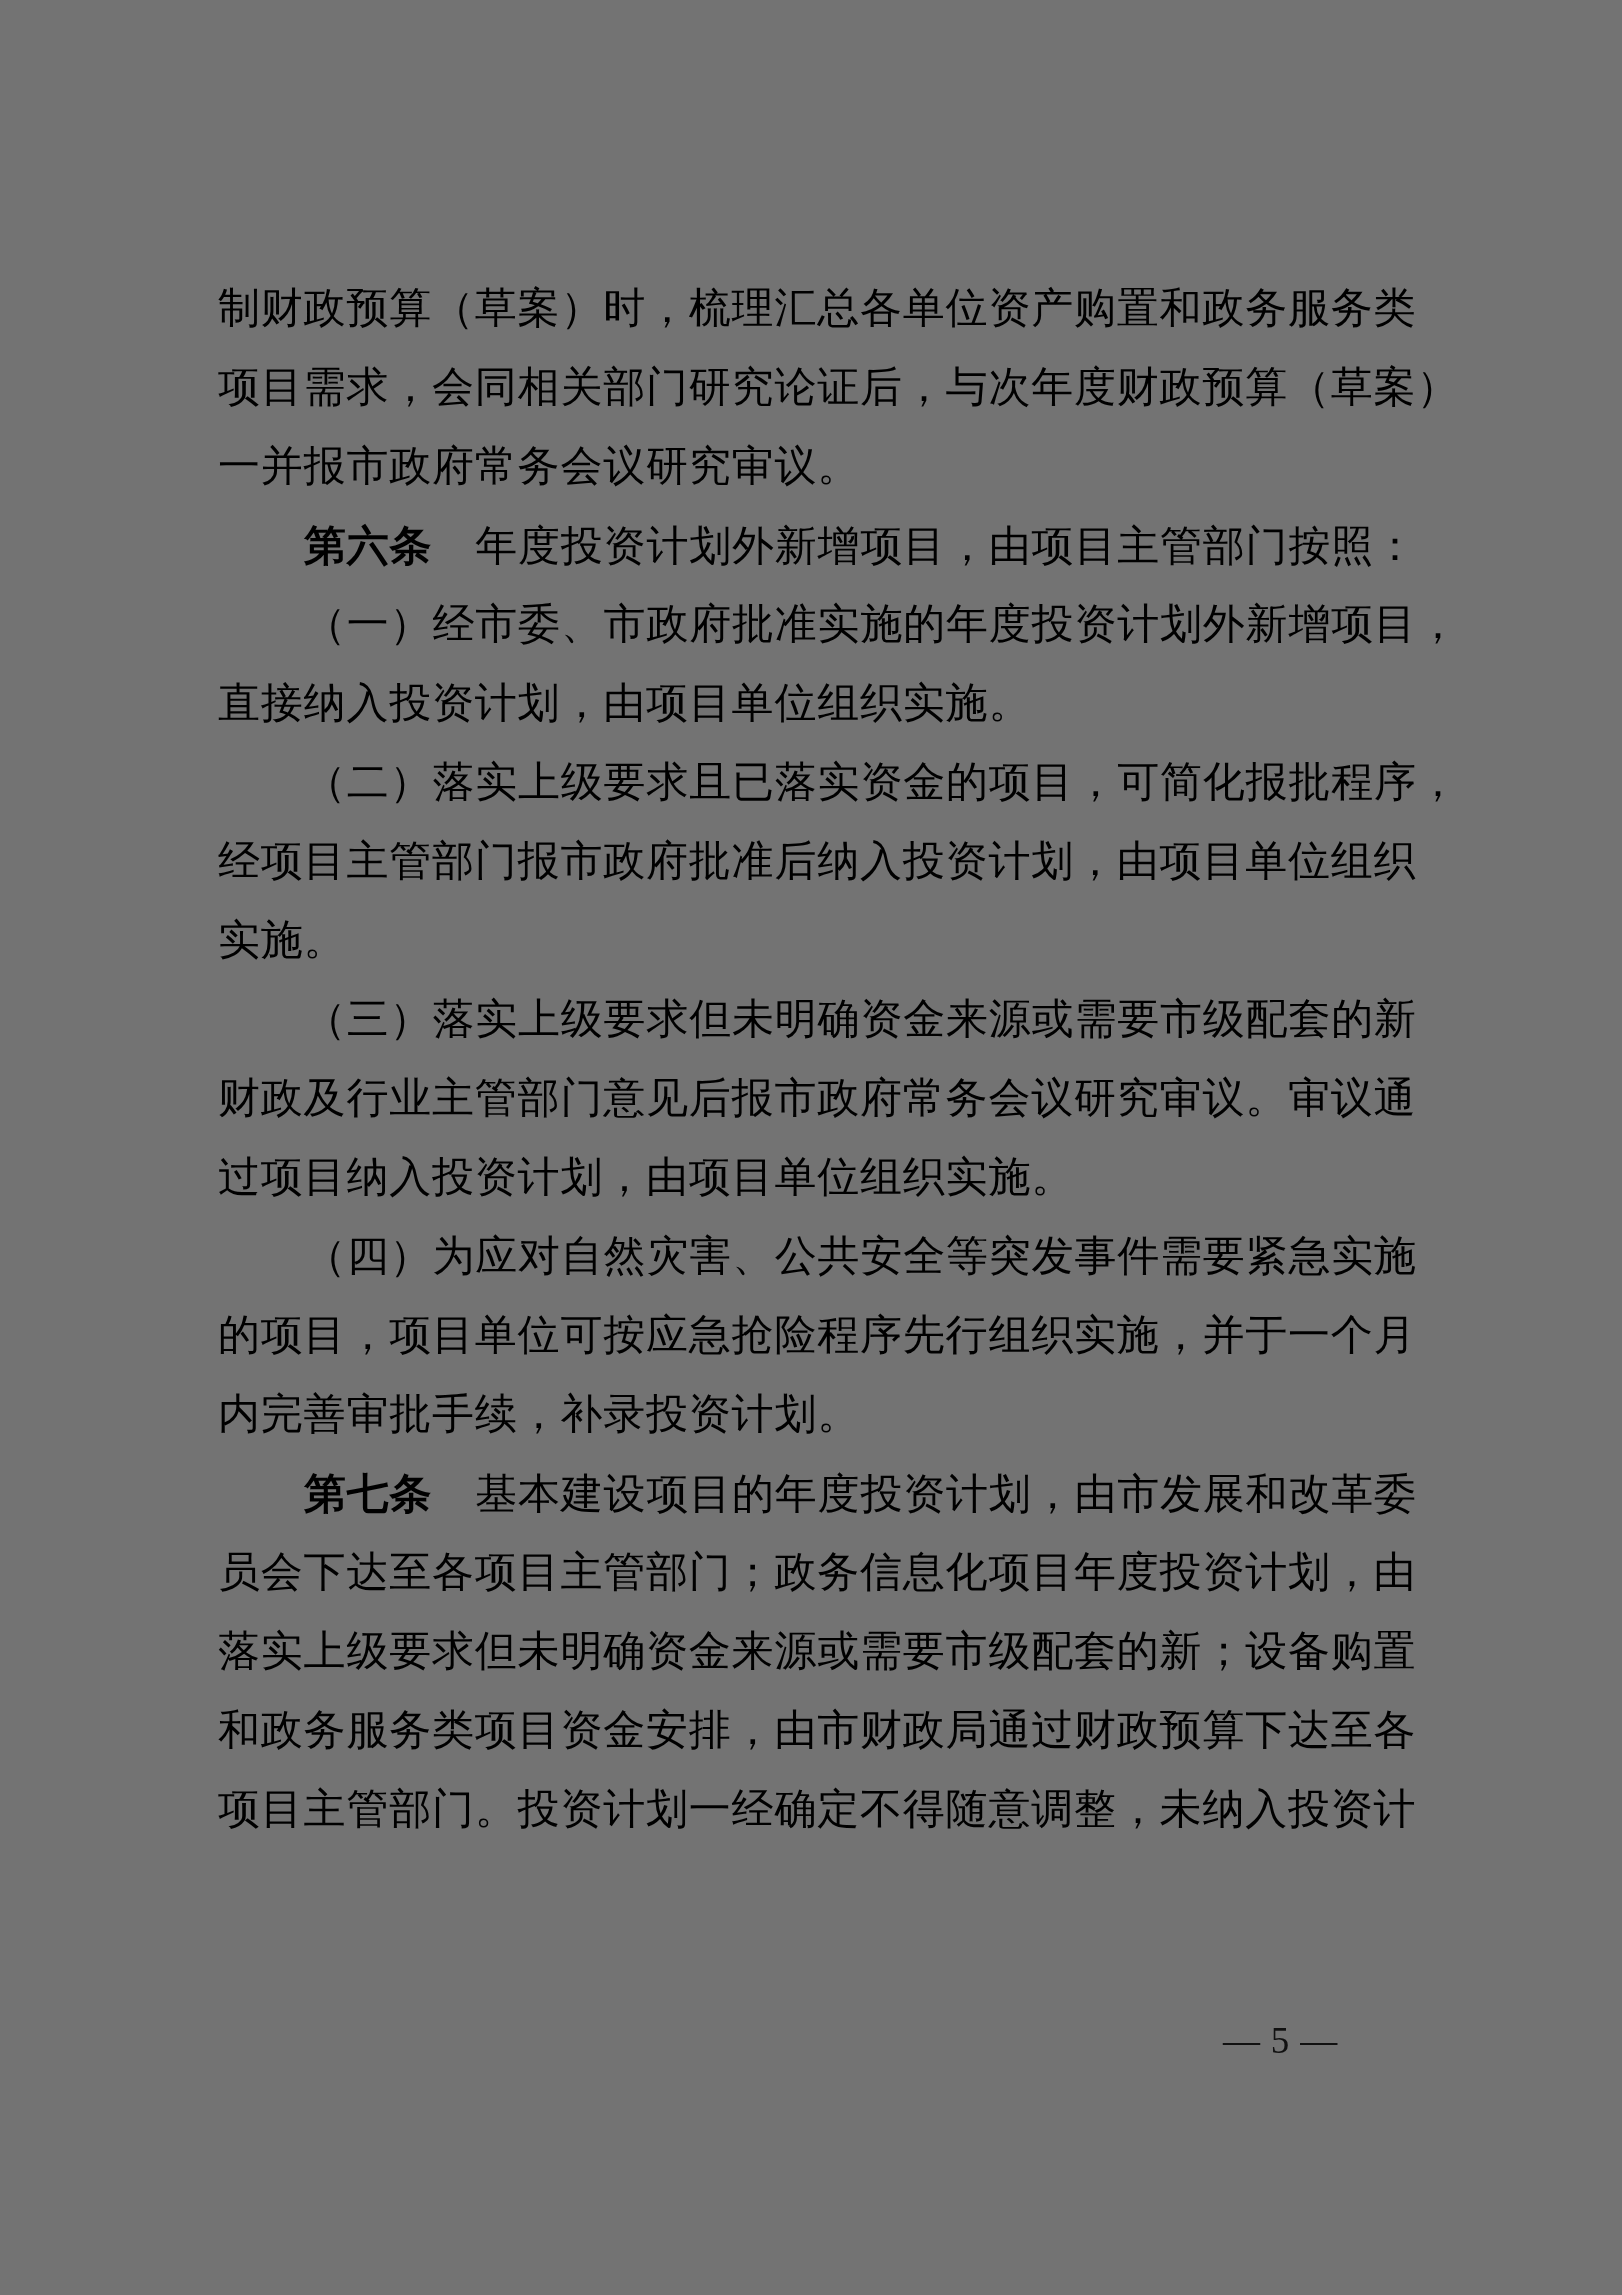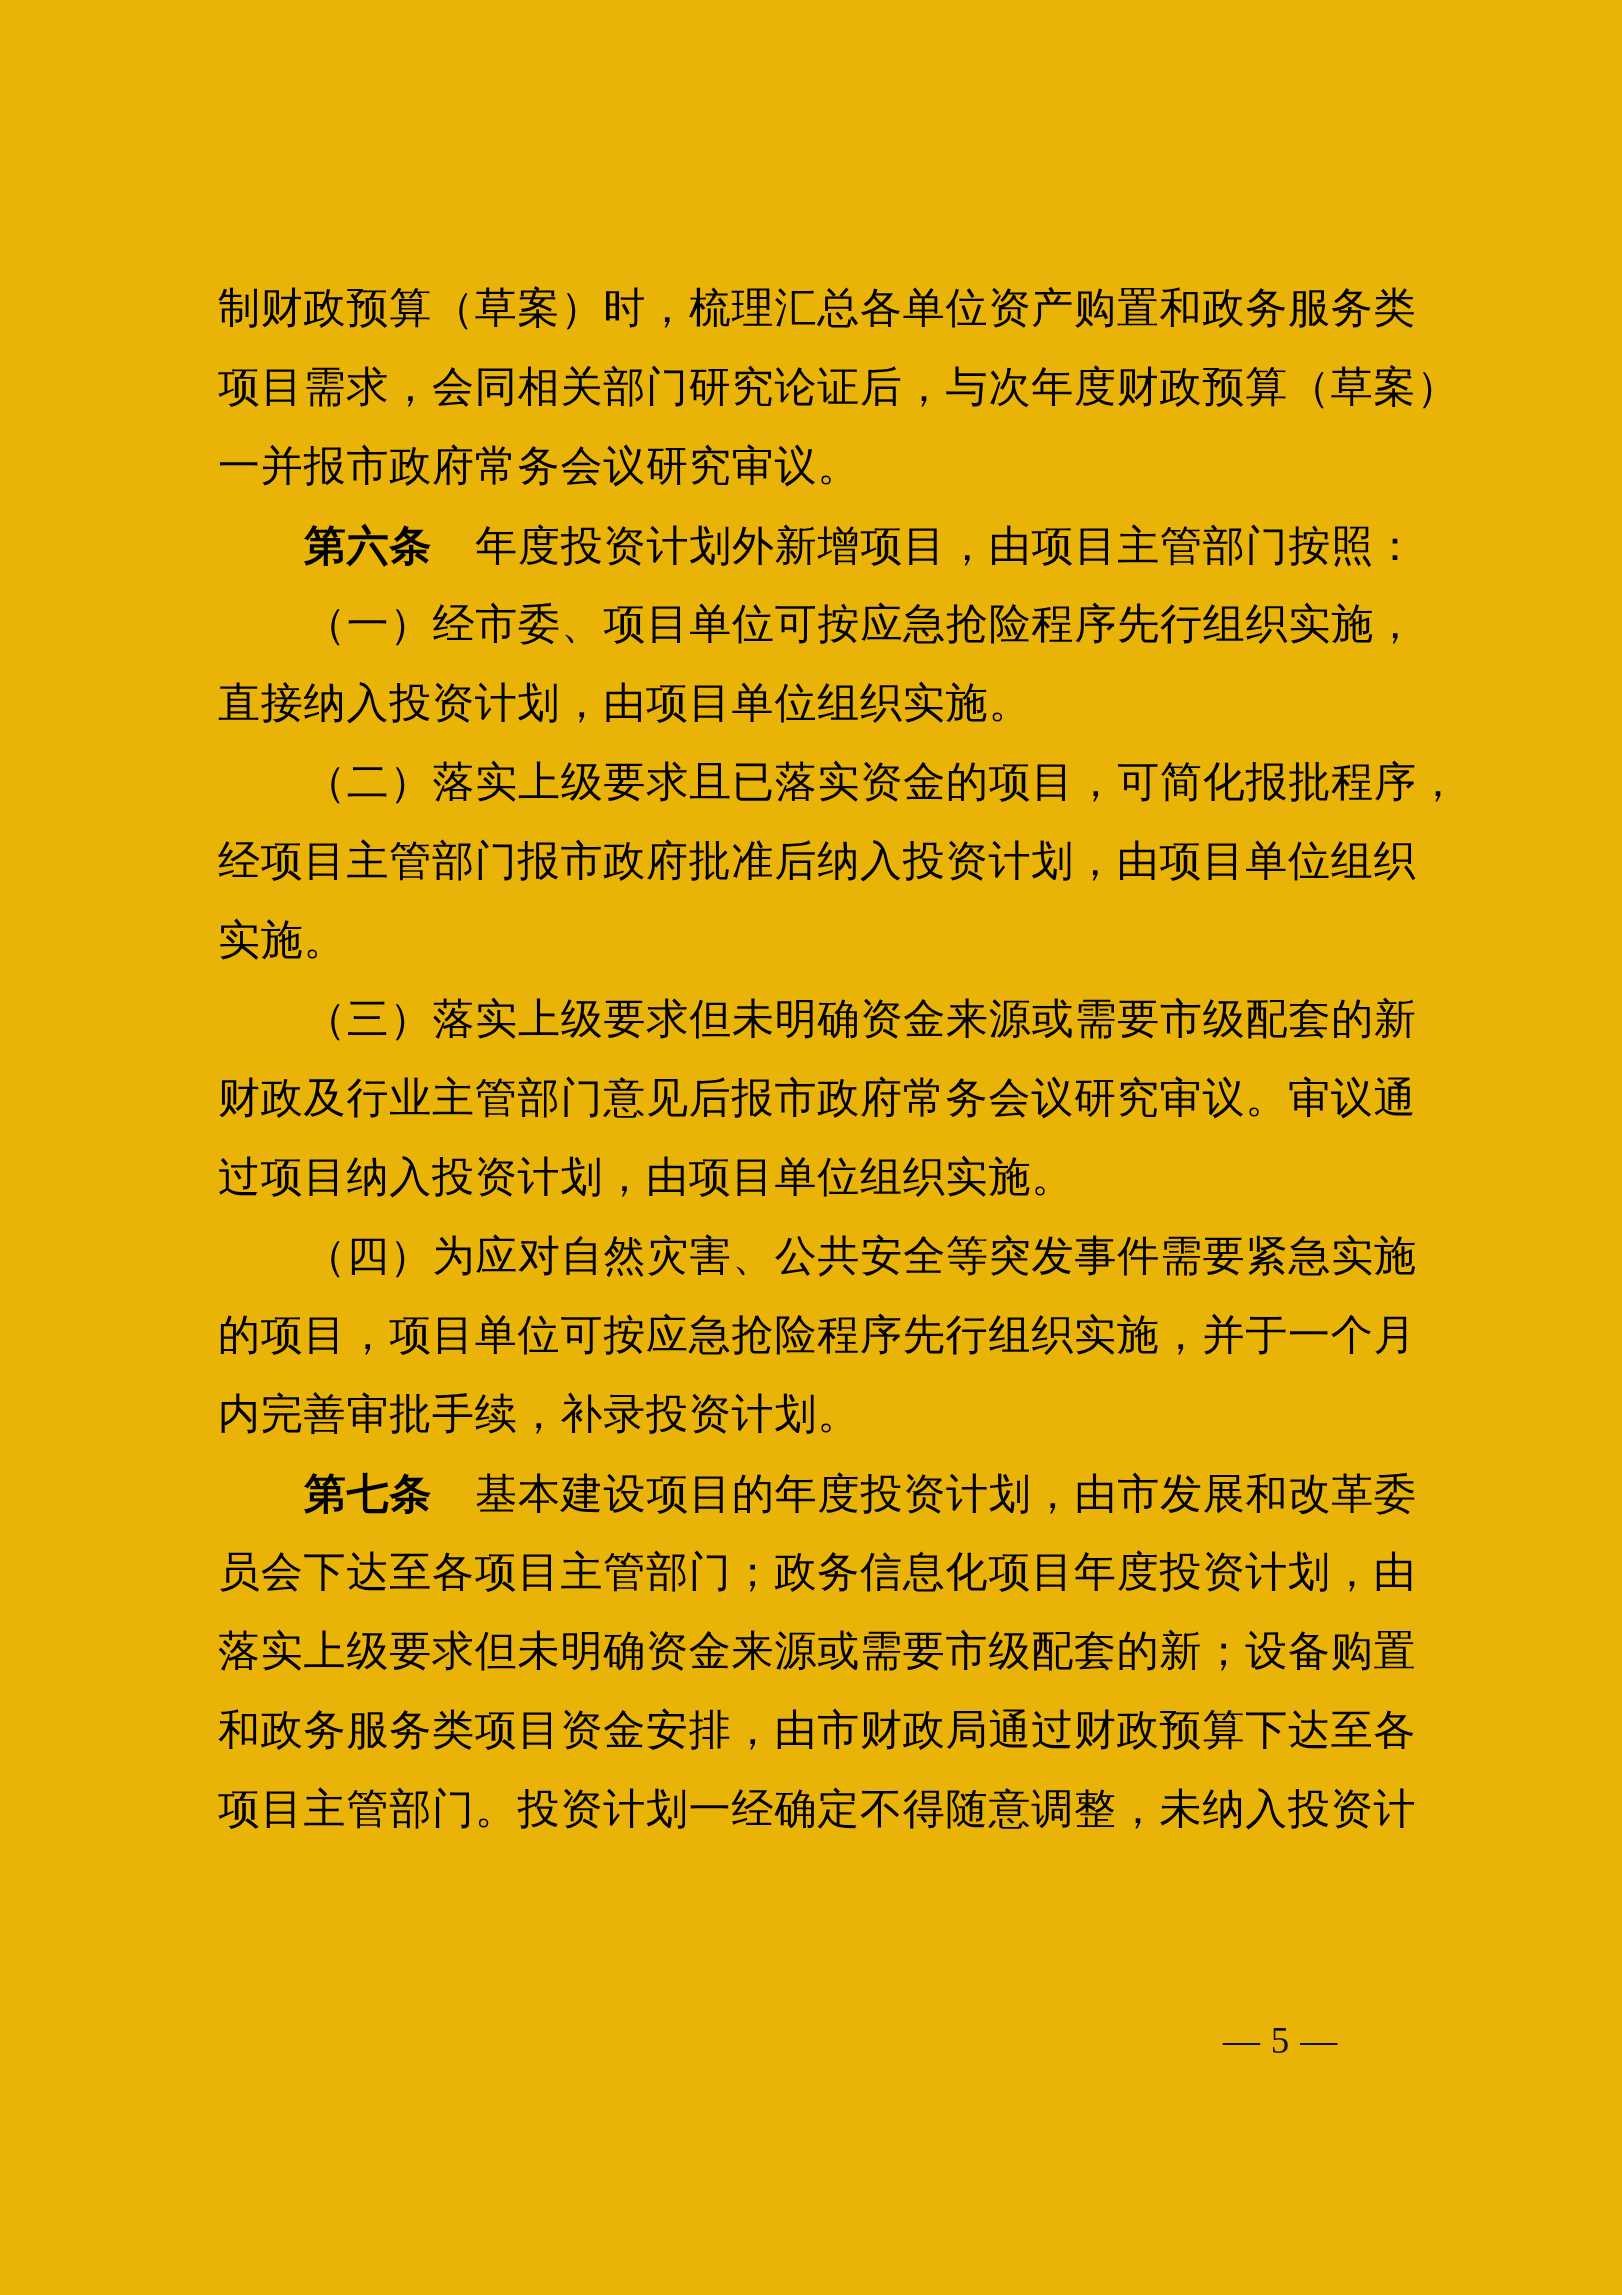--- a/index.html
+++ b/index.html
@@ -45,27 +45,27 @@
     font-size: 37px;
     line-height: 44px;
     letter-spacing: 0.8px;
     color: #111111;
     white-space: nowrap;
   }
 </style>
 </head>
 <body>
 
-<div class="page" style="background: #eab308; color: rgb(0, 0, 0);">
+<div class="page" style="background: #737373; color: rgb(0, 0, 0);">
   <div class="doc-body">
       <div class="text-line"><span>制财政预算（草案）时，梳理汇总各单位资产购置和政务服务类</span></div>
       <div class="text-line"><span>项目需求，会同相关部门研究论证后，与次年度财政预算（草案）</span></div>
       <div class="text-line"><span>一并报市政府常务会议研究审议。</span></div>
       <div class="text-line indent"><span class="bold-prefix">第六条</span><span>　年度投资计划外新增项目，由项目主管部门按照：</span></div>
-      <div class="text-line indent"><span>（一）经市委、项目单位可按应急抢险程序先行组织实施，</span></div>
+      <div class="text-line indent"><span>（一）经市委、市政府批准实施的年度投资计划外新增项目，</span></div>
       <div class="text-line"><span>直接纳入投资计划，由项目单位组织实施。</span></div>
       <div class="text-line indent"><span>（二）落实上级要求且已落实资金的项目，可简化报批程序，</span></div>
       <div class="text-line"><span>经项目主管部门报市政府批准后纳入投资计划，由项目单位组织</span></div>
       <div class="text-line"><span>实施。</span></div>
       <div class="text-line indent"><span>（三）落实上级要求但未明确资金来源或需要市级配套的新</span></div>
       <div class="text-line"><span>财政及行业主管部门意见后报市政府常务会议研究审议。审议通</span></div>
       <div class="text-line"><span>过项目纳入投资计划，由项目单位组织实施。</span></div>
       <div class="text-line indent"><span>（四）为应对自然灾害、公共安全等突发事件需要紧急实施</span></div>
       <div class="text-line"><span>的项目，项目单位可按应急抢险程序先行组织实施，并于一个月</span></div>
       <div class="text-line"><span>内完善审批手续，补录投资计划。</span></div>

